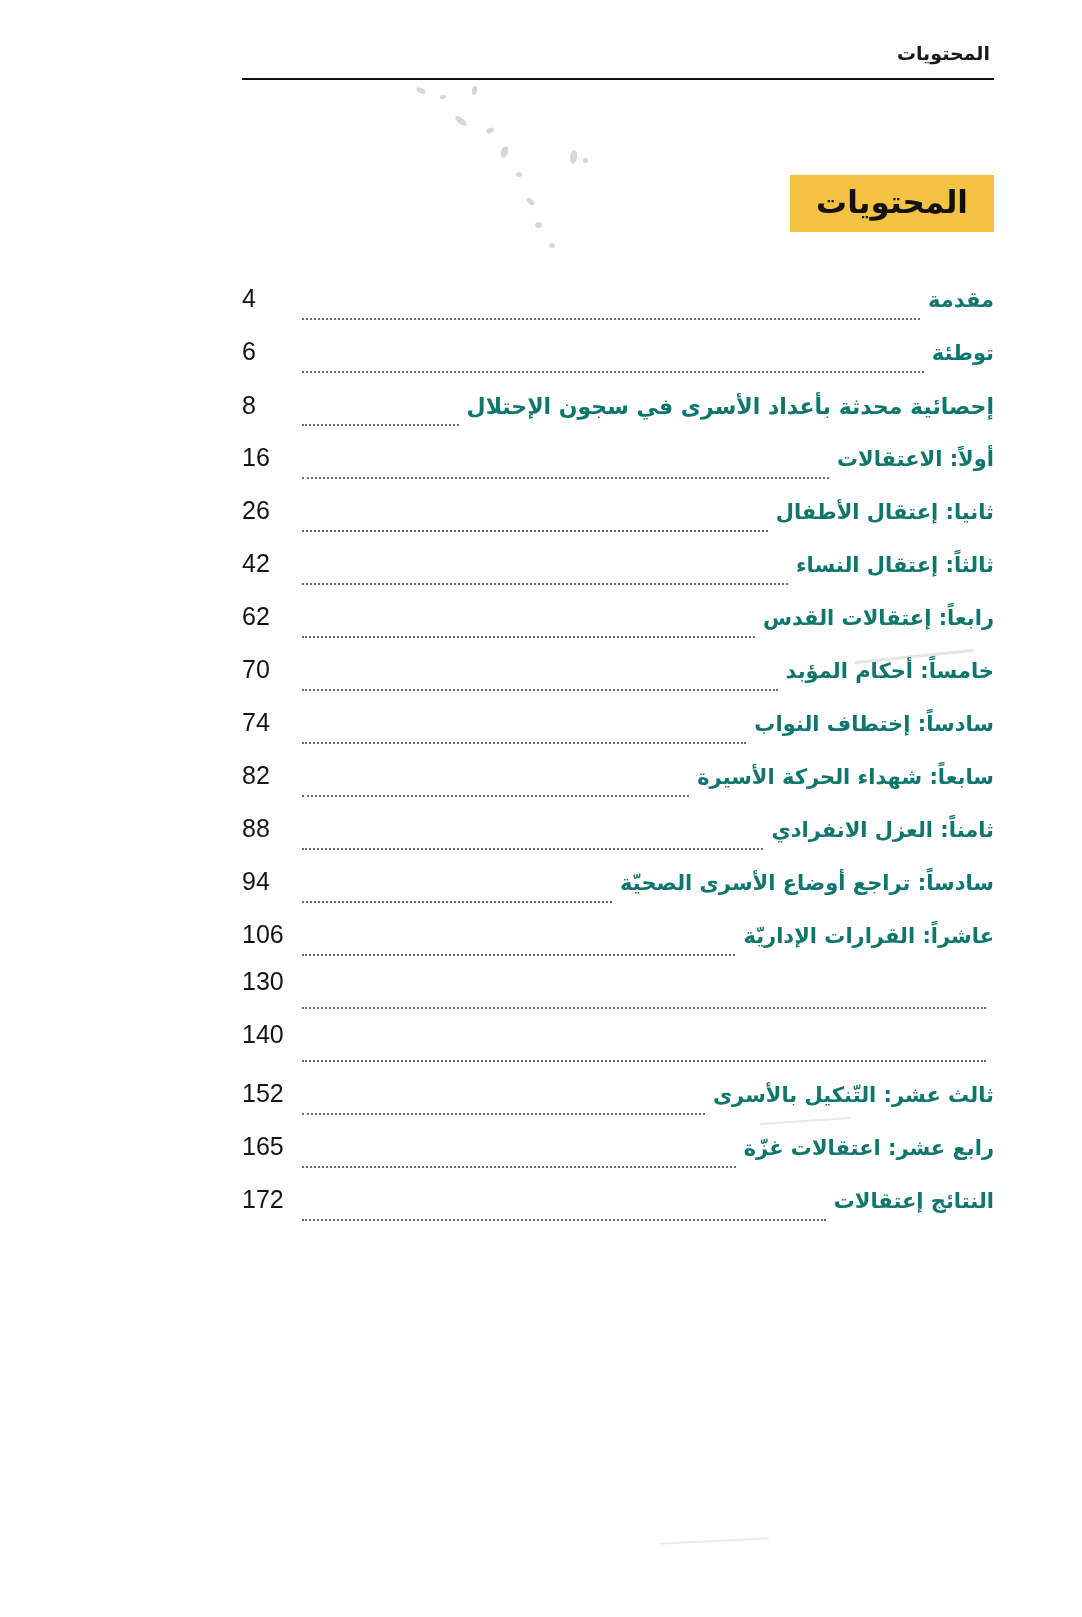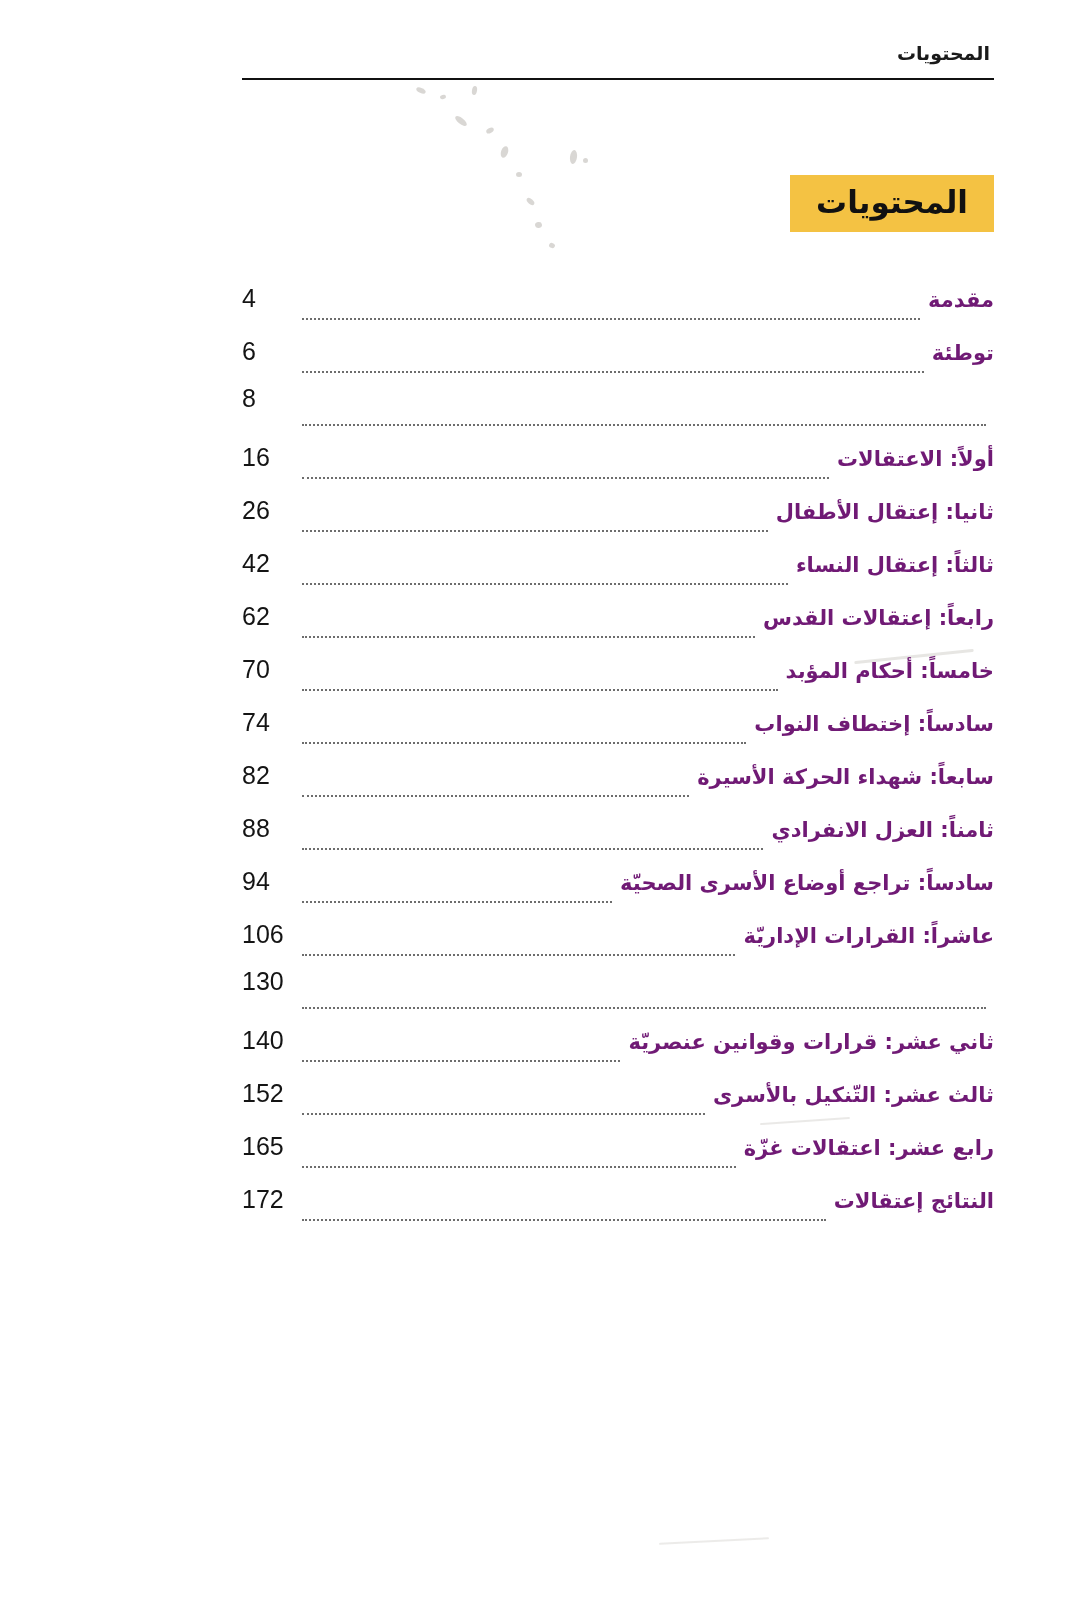--- a/index.html
+++ b/index.html
@@ -94,21 +94,21 @@
   .toc-row {
     display: flex;
     align-items: baseline;
     direction: rtl;
     height: 53px;
     gap: 0;
   }
   .toc-title {
     font-size: 21px;
     font-weight: 700;
-    color: #701a75;
+    color: #0f766e;
     white-space: nowrap;
     flex: 0 0 auto;
     line-height: 1.1;
     margin-top: 11px;
   }
   .toc-row.big .toc-title { font-size: 22px; }
   .toc-dots {
     flex: 1 1 auto;
     min-width: 18px;
     border-bottom: 2px dotted #6d6d6d;
@@ -166,20 +166,21 @@
       <span class="toc-page">4</span>
     </div>
 
     <div class="toc-row">
       <span class="toc-title">توطئة</span>
       <span class="toc-dots"></span>
       <span class="toc-page">6</span>
     </div>
 
     <div class="toc-row big">
+      <span class="toc-title">إحصائية محدثة بأعداد الأسرى في سجون الإحتلال</span>
       <span class="toc-dots"></span>
       <span class="toc-page">8</span>
     </div>
 
     <div class="toc-row">
       <span class="toc-title">أولاً: الاعتقالات</span>
       <span class="toc-dots"></span>
       <span class="toc-page">16</span>
     </div>
 
@@ -236,21 +237,20 @@
       <span class="toc-dots"></span>
       <span class="toc-page">106</span>
     </div>
 
     <div class="toc-row">
       <span class="toc-dots"></span>
       <span class="toc-page">130</span>
     </div>
 
     <div class="toc-row">
-      <span class="toc-title">ثاني عشر: قرارات وقوانين عنصريّة</span>
       <span class="toc-dots"></span>
       <span class="toc-page">140</span>
     </div>
 
     <div class="toc-row">
       <span class="toc-title">ثالث عشر: التّنكيل بالأسرى</span>
       <span class="toc-dots"></span>
       <span class="toc-page">152</span>
     </div>
 

